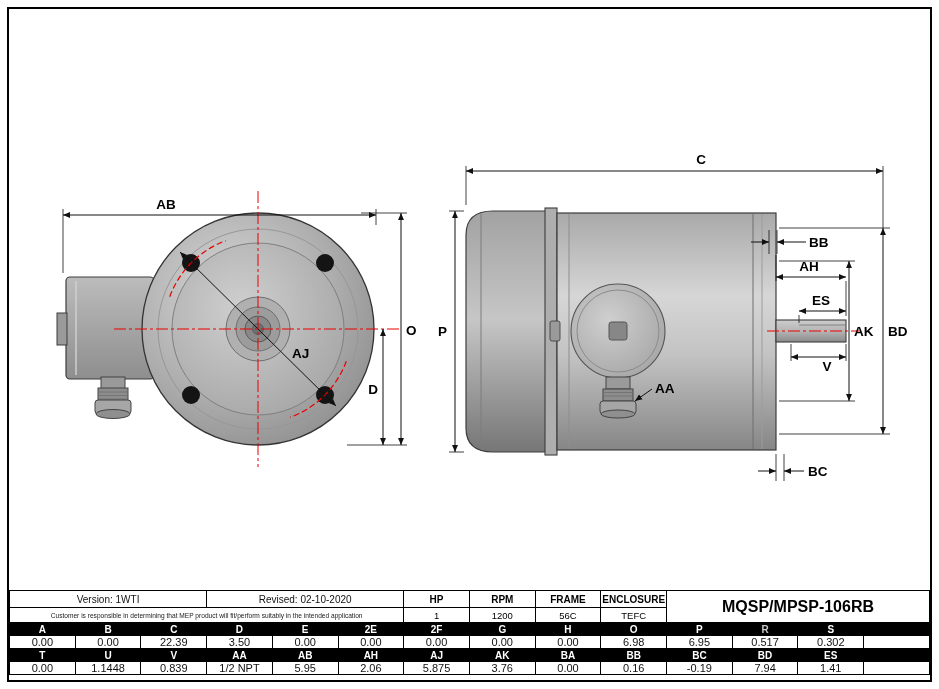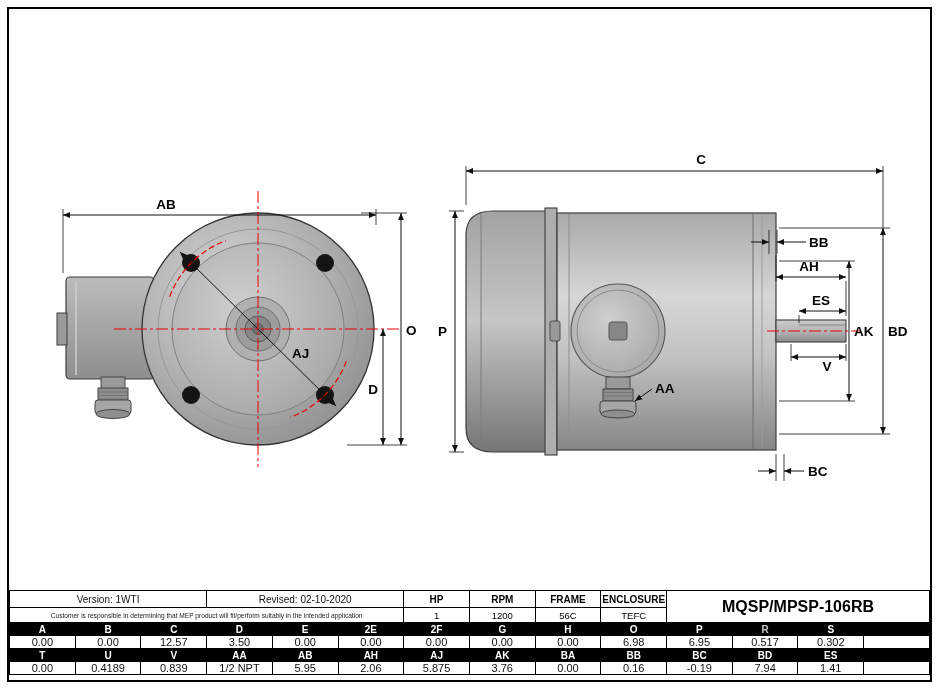--- a/index.html
+++ b/index.html
@@ -258,21 +258,21 @@
       <td class="dim-h">H</td>
       <td class="dim-h">O</td>
       <td class="dim-h">P</td>
       <td class="dim-h dim-gray">R</td>
       <td class="dim-h">S</td>
       <td class="dim-h"></td>
     </tr>
     <tr class="rd">
       <td class="dim-v">0.00</td>
       <td class="dim-v">0.00</td>
-      <td class="dim-v">12.57</td>
+      <td class="dim-v">22.39</td>
       <td class="dim-v">3.50</td>
       <td class="dim-v">0.00</td>
       <td class="dim-v">0.00</td>
       <td class="dim-v">0.00</td>
       <td class="dim-v">0.00</td>
       <td class="dim-v">0.00</td>
       <td class="dim-v">6.98</td>
       <td class="dim-v">6.95</td>
       <td class="dim-v">0.517</td>
       <td class="dim-v">0.302</td>
@@ -289,21 +289,21 @@
       <td class="dim-h">AK</td>
       <td class="dim-h">BA</td>
       <td class="dim-h">BB</td>
       <td class="dim-h">BC</td>
       <td class="dim-h">BD</td>
       <td class="dim-h">ES</td>
       <td class="dim-h"></td>
     </tr>
     <tr class="rd">
       <td class="dim-v">0.00</td>
-      <td class="dim-v">0.4189</td>
+      <td class="dim-v">1.1448</td>
       <td class="dim-v">0.839</td>
       <td class="dim-v">1/2 NPT</td>
       <td class="dim-v">5.95</td>
       <td class="dim-v">2.06</td>
       <td class="dim-v">5.875</td>
       <td class="dim-v">3.76</td>
       <td class="dim-v">0.00</td>
       <td class="dim-v">0.16</td>
       <td class="dim-v">-0.19</td>
       <td class="dim-v">7.94</td>

